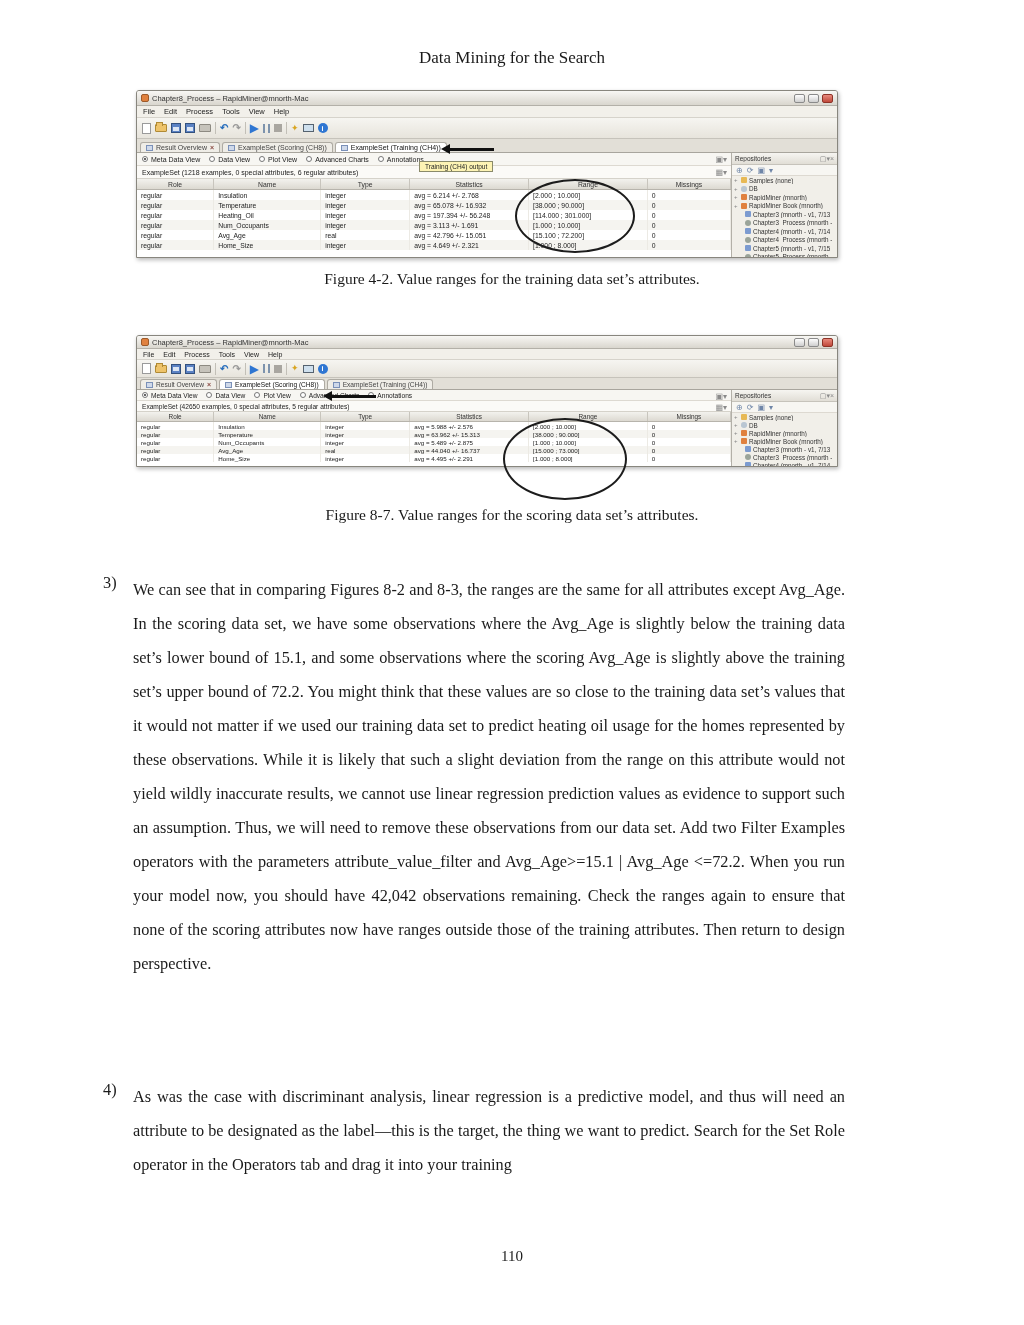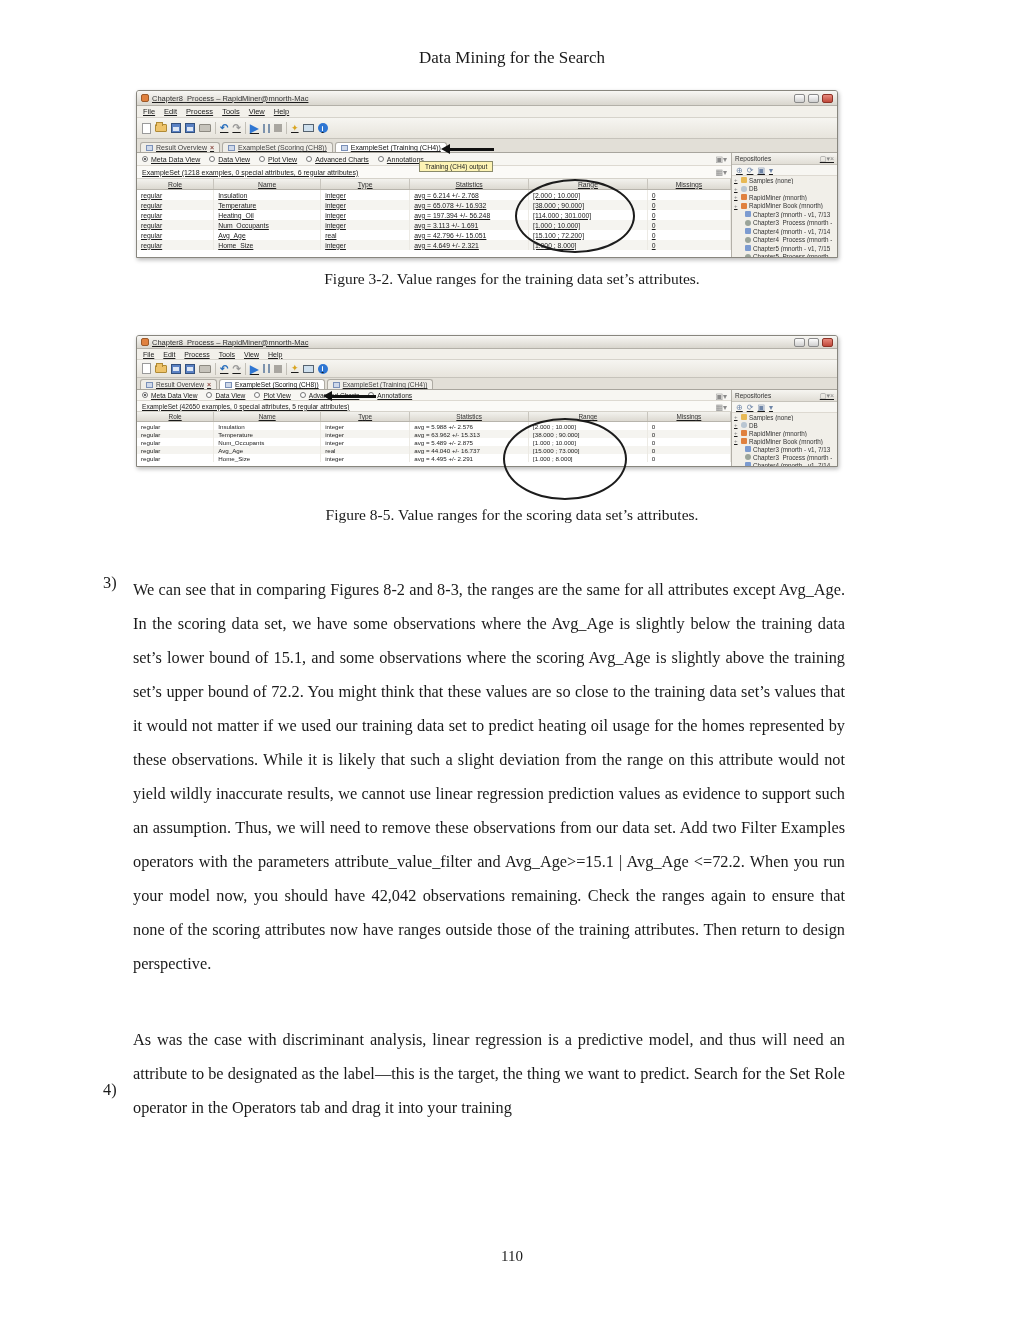--- a/index.html
+++ b/index.html
@@ -6,21 +6,21 @@
   html,body { background:#ffffff; }
   body { width:1024px; height:1325px; position:relative; font-family:"Liberation Serif", serif; color:#1a1a1a; }
 
   .book-header { position:absolute; top:48px; left:0; width:100%; text-align:center; font-size:17px; }
   .page-num { position:absolute; top:1248px; left:0; width:100%; text-align:center; font-size:15px; }
   .caption { position:absolute; left:0; width:100%; text-align:center; font-size:15.5px; }
   .list-num { position:absolute; font-size:16.3px; }
   .body-text { position:absolute; left:133px; width:712px; text-align:justify; font-size:16.3px; line-height:34px; }
 
   
-  .figure { position:absolute;text-decoration:underline; }
+  .figure { position:absolute; }
   .win { position:relative; width:100%; height:100%; background:#e9e6df; border:1px solid #88867e;
          border-radius:3px 3px 0 0; box-shadow:1px 2px 4px rgba(0,0,0,.28);
          font-family:"Liberation Sans", sans-serif; color:#222; overflow:visible; }
 
   .titlebar { height:15px; display:flex; align-items:center; gap:3px; padding:0 4px;
               background:linear-gradient(#f8f7f4,#d9d6ce); border-bottom:1px solid #b3b0a8; border-radius:2px 2px 0 0; }
   .compact .titlebar { height:13px; }
   .title-icon { width:8px; height:8px; border-radius:2px; background:#e0813f; border:1px solid #9c5a2b; flex:0 0 auto; }
   .title-text { flex:1; font-size:7.5px; color:#333; white-space:nowrap; overflow:hidden; }
   .winbtn { width:11px; height:9px; border:1px solid #8a8a8a; border-radius:2px; background:linear-gradient(#fdfdfd,#cfcfcf); flex:0 0 auto; }
@@ -341,21 +341,21 @@
       </div>
       <div class="anno-tooltip" style="left:282px; top:70px;">Training (CH4) output</div>
       <div class="anno-arrow" style="left:304px; top:53px;">
         <span class="arrow-head"></span>
         <span class="arrow-shaft"></span>
       </div>
       <div class="anno-ellipse" style="left:378px; top:88px; width:120px; height:74px;"></div>
     </div>
   </div>
 
-  <div class="caption" style="top:270px;">Figure 3-2.  Value ranges for the training data set’s attributes.</div>
+  <div class="caption" style="top:270px;">Figure 4-2.  Value ranges for the training data set’s attributes.</div>
 
   <div class="figure" style="left:136px; top:335px; width:702px; height:132px;">
     <div class="win compact">
       <div class="titlebar">
         <span class="title-icon"></span>
         <span class="title-text">Chapter8_Process – RapidMiner@mnorth-Mac</span>
         <span class="winbtn"></span>
         <span class="winbtn"></span>
         <span class="winbtn close"></span>
       </div>
@@ -548,23 +548,23 @@
         </div>
       </div>
       <div class="anno-arrow" style="left:186px; top:55px;">
         <span class="arrow-head"></span>
         <span class="arrow-shaft"></span>
       </div>
       <div class="anno-ellipse" style="left:366px; top:82px; width:124px; height:82px;"></div>
     </div>
   </div>
 
-  <div class="caption" style="top:506px;">Figure 8-5.  Value ranges for the scoring data set’s attributes.</div>
+  <div class="caption" style="top:506px;">Figure 8-7.  Value ranges for the scoring data set’s attributes.</div>
 
   <div class="list-num" style="left:103px; top:573px;">3)</div>
   <div class="body-text" style="top:573px;">We can see that in comparing Figures 8-2 and 8-3, the ranges are the same for all attributes except Avg_Age.  In the scoring data set, we have some observations where the Avg_Age is slightly below the training data set’s lower bound of 15.1, and some observations where the scoring Avg_Age is slightly above the training set’s upper bound of 72.2.  You might think that these values are so close to the training data set’s values that it would not matter if we used our training data set to predict heating oil usage for the homes represented by these observations.  While it is likely that such a slight deviation from the range on this attribute would not yield wildly inaccurate results, we cannot use linear regression prediction values as evidence to support such an assumption.  Thus, we will need to remove these observations from our data set.  Add two Filter Examples operators with the parameters attribute_value_filter and Avg_Age&gt;=15.1 | Avg_Age &lt;=72.2.  When you run your model now, you should have 42,042 observations remaining.  Check the ranges again to ensure that none of the scoring attributes now have ranges outside those of the training attributes.  Then return to design perspective.</div>
 
   <div class="list-num" style="left:103px; top:1080px;">4)</div>
-  <div class="body-text" style="top:1023px;font-family:Liberation Serif, serif;">As was the case with discriminant analysis, linear regression is a predictive model, and thus will need an attribute to be designated as the label—this is the target, the thing we want to predict.  Search for the Set Role operator in the Operators tab and drag it into your training</div>
+  <div class="body-text" style="top:1080px;font-family:Liberation Serif, serif;">As was the case with discriminant analysis, linear regression is a predictive model, and thus will need an attribute to be designated as the label—this is the target, the thing we want to predict.  Search for the Set Role operator in the Operators tab and drag it into your training</div>
 
   <div class="page-num">110</div>
 
 </div>
 
 </body></html>

